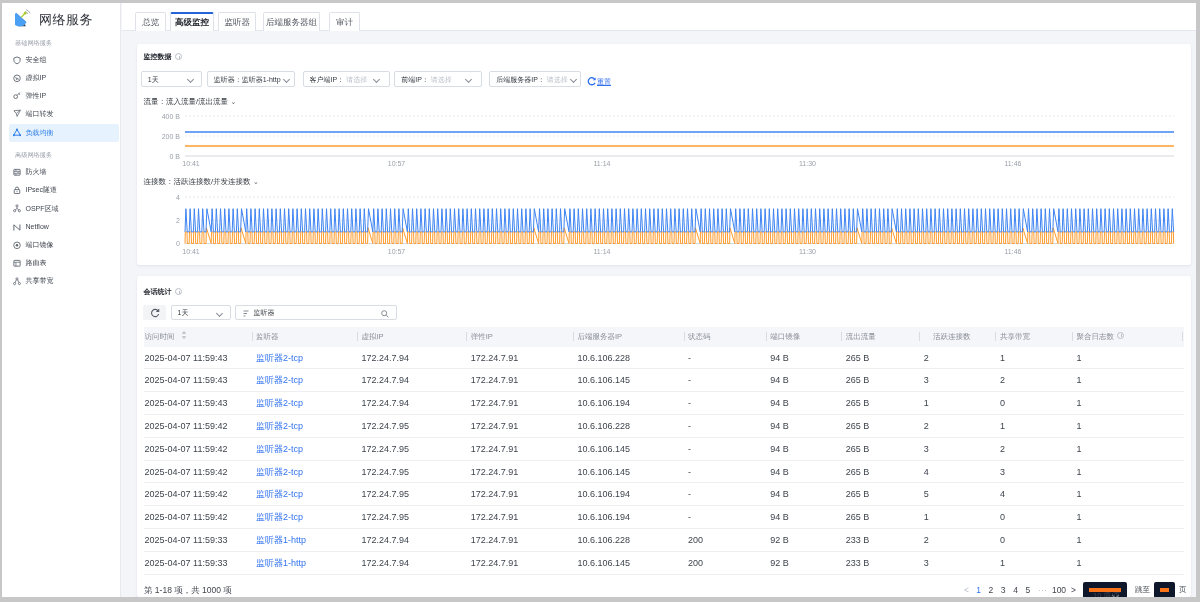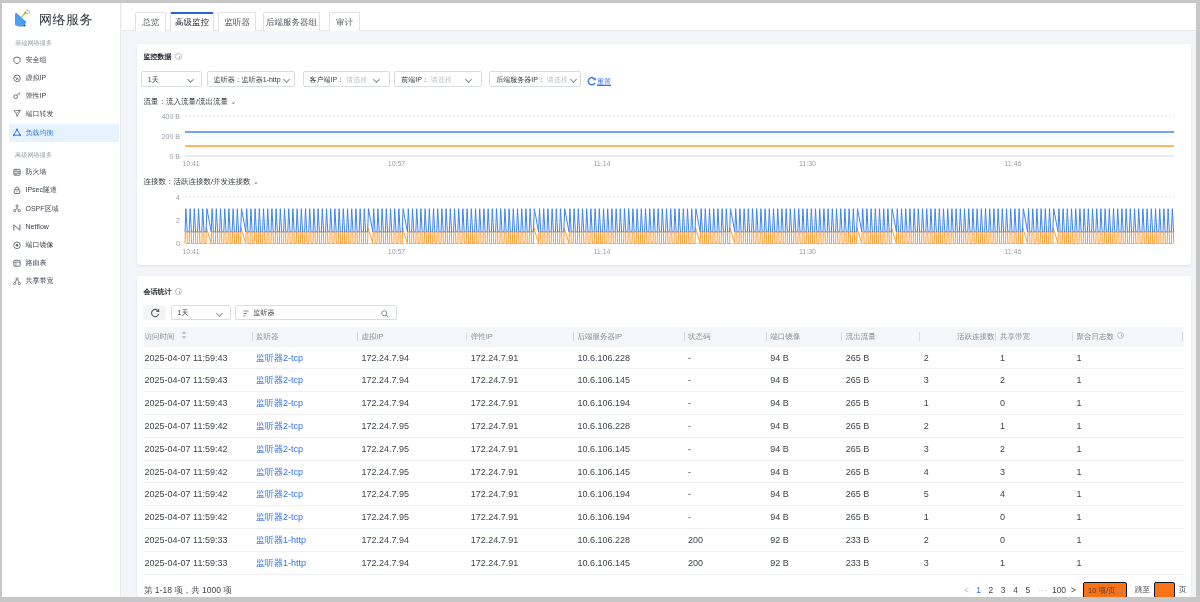--- a/index.html
+++ b/index.html
@@ -10,21 +10,21 @@
 .logo { position:absolute; left:13px; top:6px; }
 .logotitle { position:absolute; left:37px; top:8px; font-size:13px; color:#2e323a; letter-spacing:0.5px; }
 .sblabel { position:absolute; left:13px; font-size:6.2px; color:#9ba1ab; height:10px; line-height:10px; }
 .sbitem { position:absolute; left:7px; width:110px; height:18px; line-height:18px; font-size:7px; color:#3f454e; border-radius:2px; }
 .sbitem .sbic { position:absolute; left:4px; top:4.5px; }
 .sbitem span { position:absolute; left:16.5px; }
 .sbitem.act { background:#e6f2fd; color:#2b7de9; }
 
 .tabbar { position:absolute; left:120px; top:0; right:0; height:28px; background:#fff; border-bottom:1px solid #e4e7ec; }
 .tab { position:absolute; top:9px; height:19px; white-space:nowrap; background:#fff; border:1px solid #dfe2e8; border-bottom:none; border-radius:2px 2px 0 0; text-align:center; font-size:8.5px; line-height:18px; color:#51565e; }
-.tab.act { border-top:2px solid #2563d9; font-weight:normal; color:#23272e; line-height:17px; }
+.tab.act { border-top:2px solid #2563d9; font-weight:bold; color:#23272e; line-height:17px; }
 
 .card { position:absolute; left:135px; width:1054px; background:#fff; border-radius:3px; box-shadow:0 1px 3px rgba(60,80,120,0.10); }
 .ctitle { position:absolute; font-size:7px; font-weight:bold; color:#20242b; height:10px; line-height:10px; }
 .infoi { display:inline-block; width:7px; height:7px; border:0.8px solid #b9bfc7; border-radius:50%; position:relative; }
 .infoi:after { content:""; position:absolute; left:2.6px; top:1.6px; width:1px; height:3px; background:#b9bfc7; }
 
 .fbox { position:absolute; top:68px; height:16.3px; border:1px solid #d8dce3; border-radius:2px; background:#fff; }
 .fbox .ft { position:absolute; left:6px; top:0; line-height:15px; font-size:7px; white-space:nowrap; }
 .fbox b { font-weight:normal; color:#33383f; margin-right:2px; }
 .fbox i { font-style:normal; color:#b8bec7; }
@@ -36,21 +36,21 @@
 .hcell { position:absolute; top:324px; height:19.5px; line-height:19px; font-size:7.5px; color:#888e97; white-space:nowrap; overflow:hidden; }
 .hsep { position:absolute; top:329px; height:9px; width:1px; background:#d9dde3; }
 .sorticn { display:inline-block; margin-left:6px; }
 .cell { position:absolute; font-size:9px; color:#3e444d; line-height:22.8px; white-space:nowrap; overflow:hidden; }
 .cell.lnk { color:#3273f0; }
 .rowline { position:absolute; left:142px; width:1040px; height:1px; background:#edeff3; }
 
 .rbtn { position:absolute; left:141px; top:302px; width:23px; height:15px; background:#f3f4f6; border-radius:2px; }
 .pag { position:absolute; top:579px; height:16px; line-height:16px; font-size:8.5px; color:#41464e; }
 .pag.pgray { color:#b8bec7; }
-.pag.psel2 { border:1px solid #0f172a; border-radius:2px; background:#f97316;text-decoration:underline; }
+.pag.psel2 { border:6px solid #0f172a; border-radius:2px; background:#f97316;text-decoration:underline; }
 svg { display:block; }
 .abs { position:absolute; }
 </style></head>
 <body>
 <div class="win">
 
   <div class="sidebar">
     <svg class="logo" width="16" height="18" viewBox="0 0 16 18">
       <path d="M11.6 0.9 A4.6 4.6 0 0 1 14.9 4.1" fill="none" stroke="#9aa2ab" stroke-width="0.9" stroke-linecap="round"></path>
       <path d="M10.6 2.6 A2.6 2.6 0 0 1 12.6 4.5" fill="none" stroke="#9aa2ab" stroke-width="0.9" stroke-linecap="round"></path>
@@ -261,21 +261,21 @@
 <div class="hcell" style="left:468.7px;width:100.69999999999999px">弹性IP</div>
 <div class="hsep" style="left:464.2px"></div>
 <div class="hcell" style="left:575.4px;width:104.60000000000002px">后端服务器IP</div>
 <div class="hsep" style="left:570.9px"></div>
 <div class="hcell" style="left:686.0px;width:76.29999999999995px">状态码</div>
 <div class="hsep" style="left:681.5px"></div>
 <div class="hcell" style="left:768.3px;width:69.40000000000009px">端口镜像</div>
 <div class="hsep" style="left:763.8px"></div>
 <div class="hcell" style="left:843.7px;width:72.0px">流出流量</div>
 <div class="hsep" style="left:839.2px"></div>
-<div class="hcell" style="left:955px;width:70.19999999999993px">活跃连接数</div>
+<div class="hcell" style="left:931px;width:70.19999999999993px">活跃连接数</div>
 <div class="hsep" style="left:917.2px"></div>
 <div class="hcell" style="left:997.9px;width:70.69999999999993px">共享带宽</div>
 <div class="hsep" style="left:993.4px"></div>
 <div class="hcell" style="left:1074.6px;width:105.90000000000009px">聚合日志数<span class="infoi" style="margin-left:3px;vertical-align:0.5px"></span></div>
 <div class="hsep" style="left:1070.1px"></div>
 <div class="hsep" style="left:1179.7px"></div>
   <div class="rowline" style="top:365.3px"></div>
 <div class="cell " style="left:142.5px;top:343.5px;width:101.6px;height:22.8px">2025-04-07 11:59:43</div>
     <div class="cell lnk" style="left:254.1px;top:343.5px;width:99.29999999999998px;height:22.8px">监听器2-tcp</div>
     <div class="cell " style="left:359.4px;top:343.5px;width:103.30000000000001px;height:22.8px">172.24.7.94</div>

